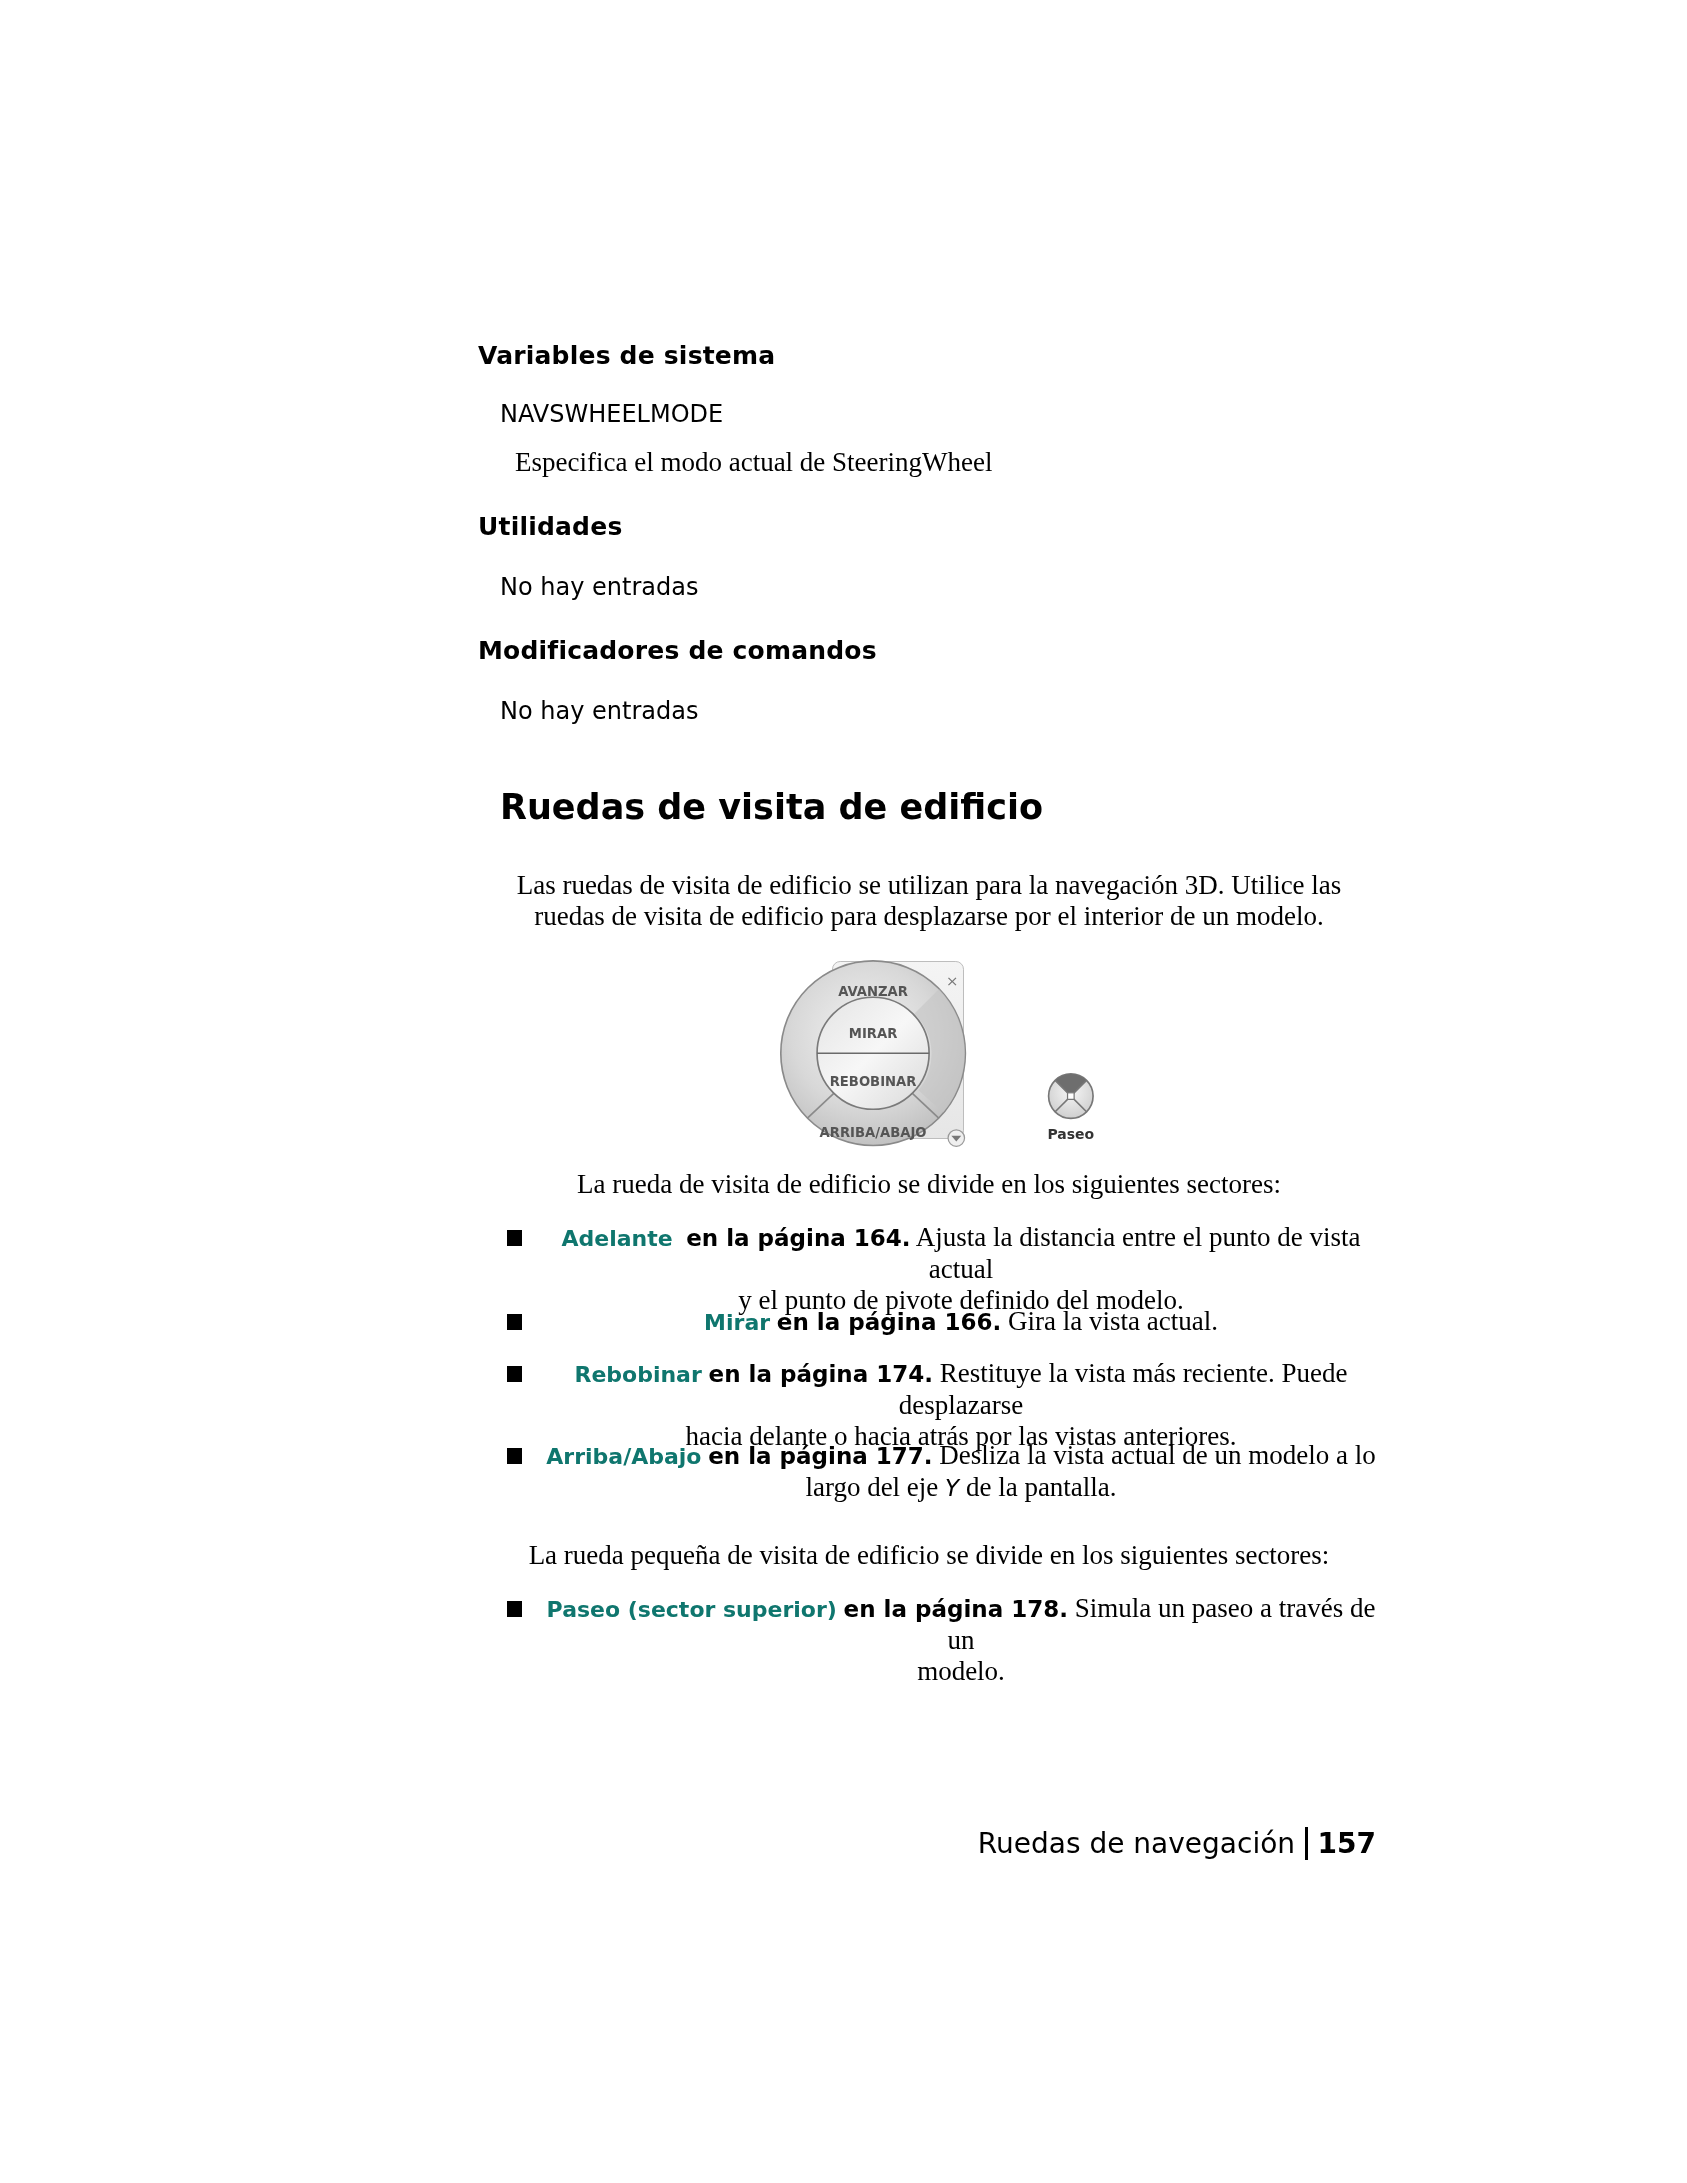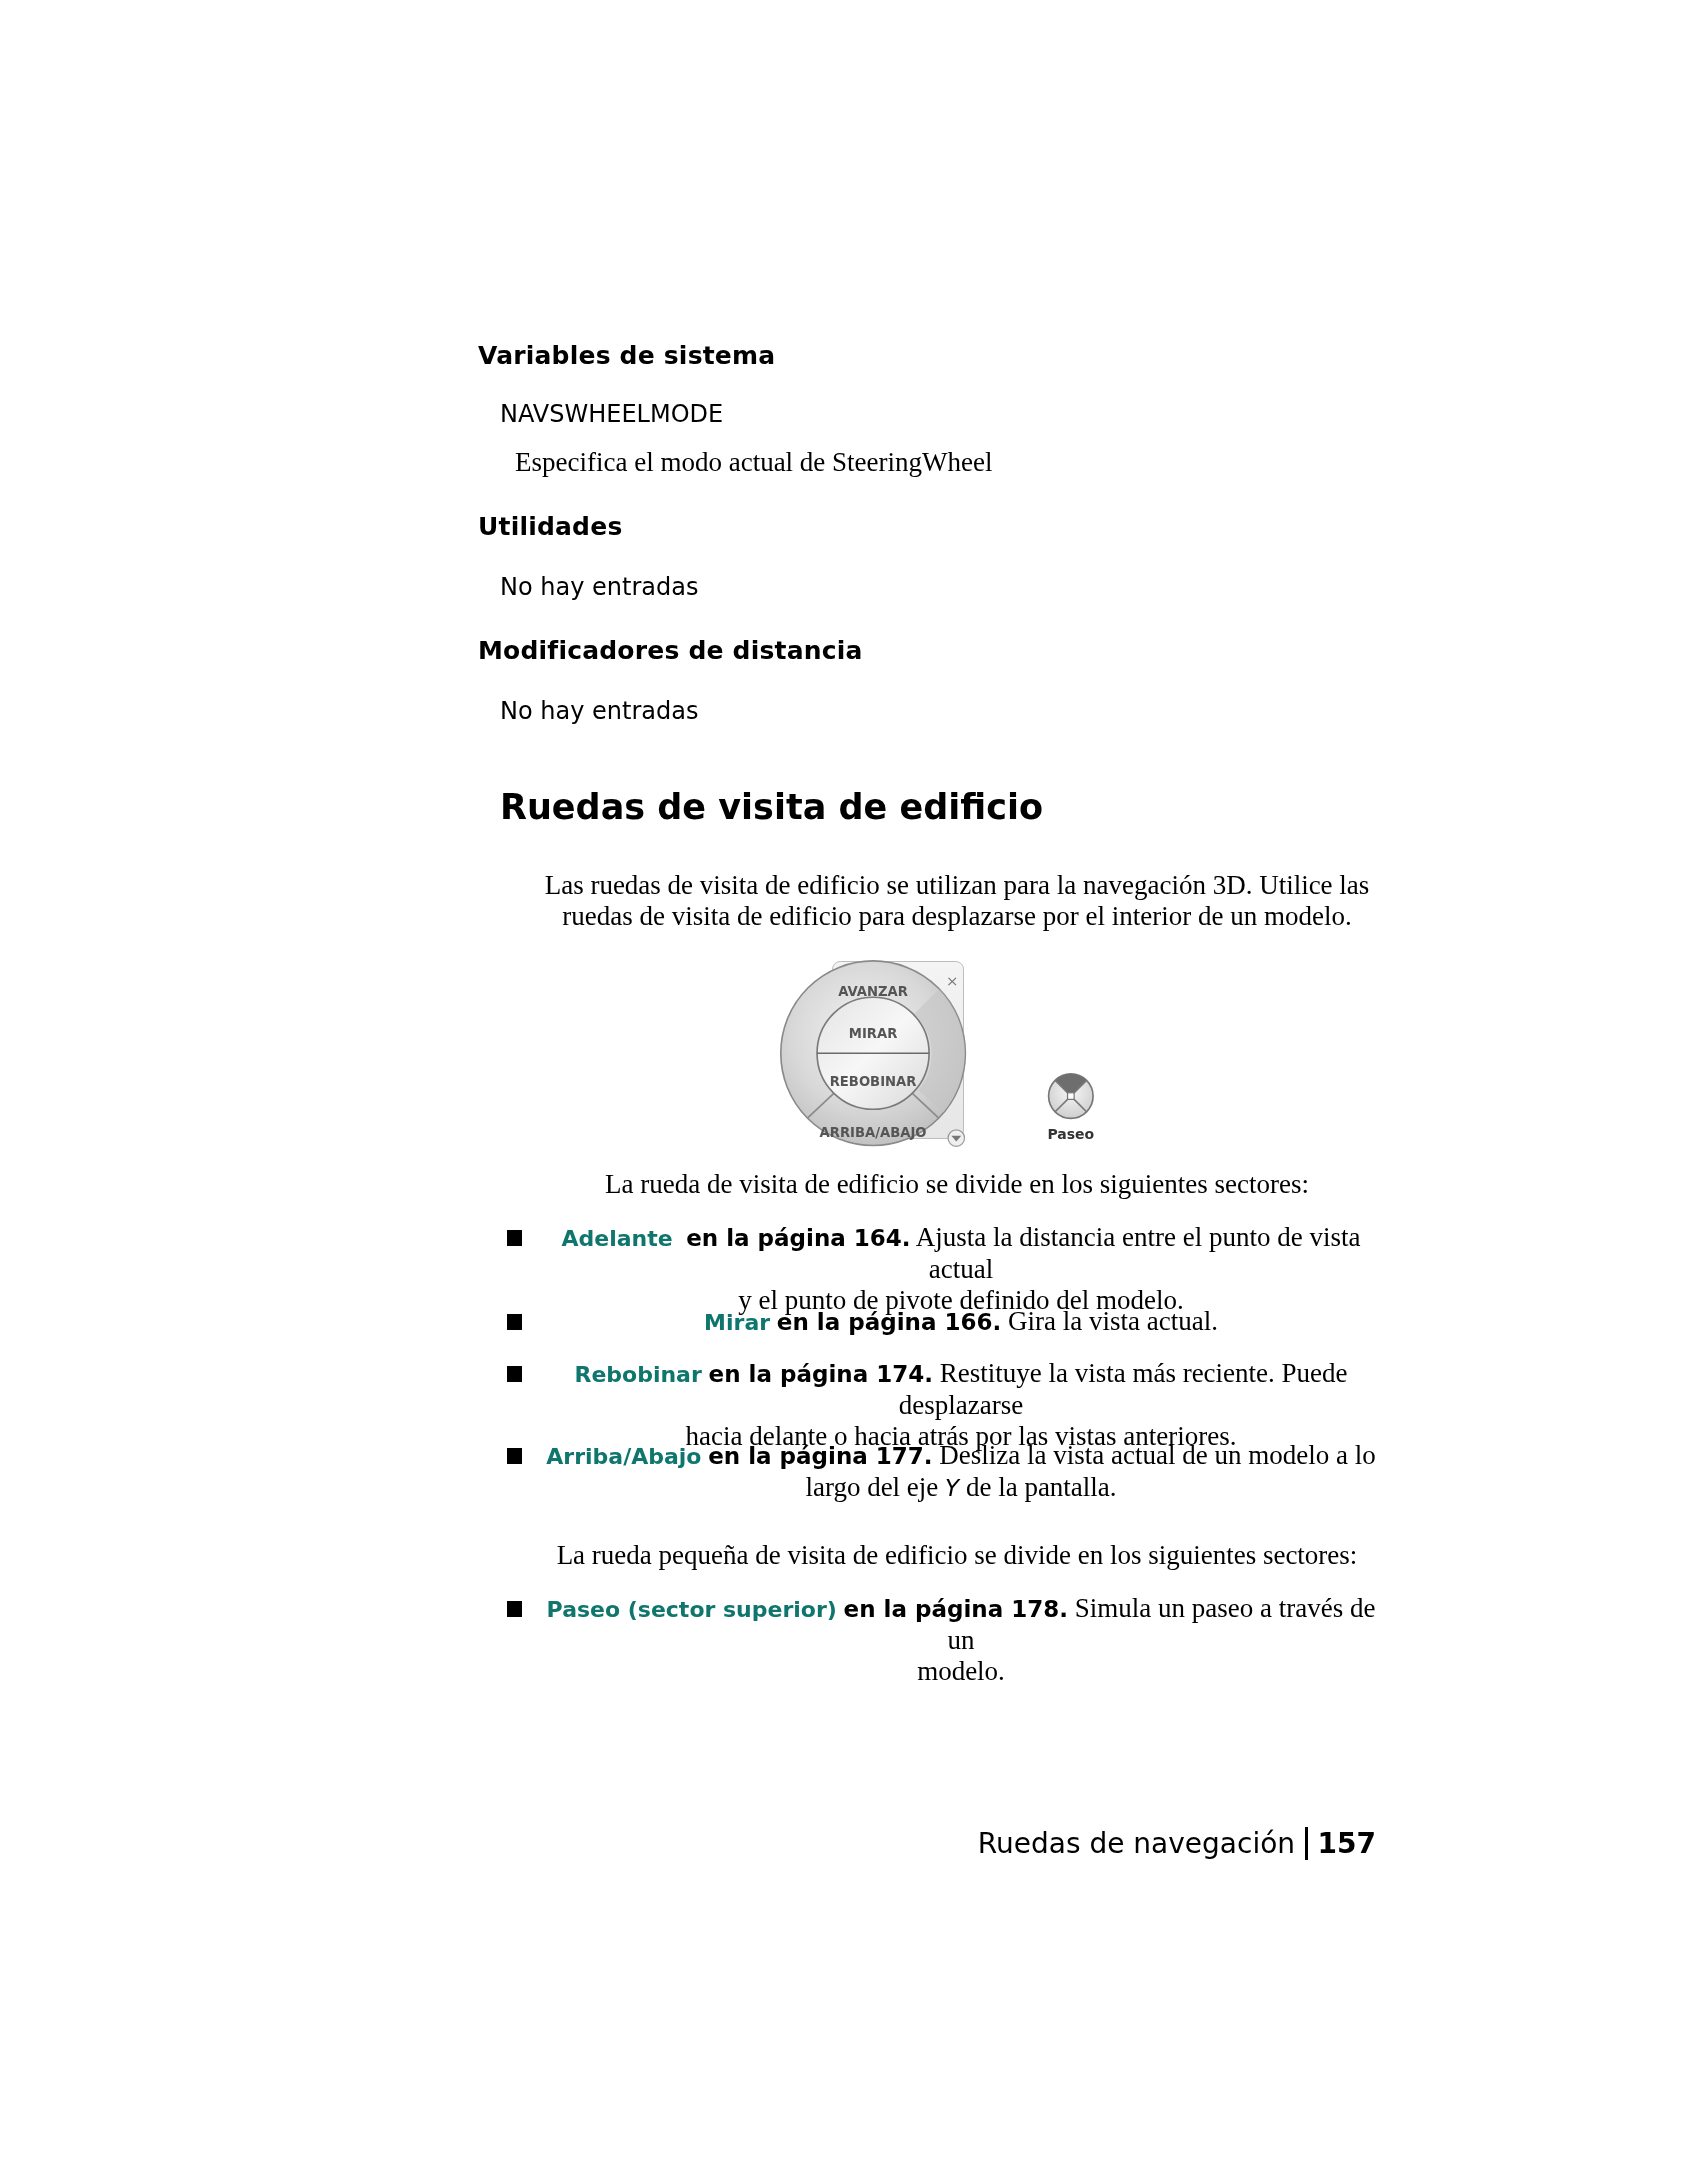--- a/index.html
+++ b/index.html
@@ -4,21 +4,21 @@
   <style>
     html, body { margin: 0; padding: 0; background: #ffffff; }
     body { width: 1687px; height: 2183px; position: relative; overflow: hidden; color: #000; }
     .abs { position: absolute; }
     .sans { font-family: "DejaVu Sans", "Liberation Sans", sans-serif; }
     .serif { font-family: "Liberation Serif", "DejaVu Serif", serif; }
     .h3 { left: 478px; font-size: 25px; font-weight: bold; letter-spacing: 0.2px; }
     .plain-sans { left: 500px; font-size: 24px; }
     .body-serif { font-size: 27px; line-height: 31px; text-align: center; }
     .h2 { left: 500px; top: 787px; font-size: 35px; font-weight: bold; }
-    .para { left: 516px; width: 882px; }
+    .para { left: 488px; width: 882px; }
     .bullet-item { left: 500px; width: 882px; }
     .bullet-sq { position: absolute; left: 6.6px; top: 8.2px; width: 15.7px; height: 15.7px; background: #000; }
     .bullet-text { margin-left: 40px; }
     .link { font-family: "DejaVu Sans", "Liberation Sans", sans-serif; font-weight: bold; color: #0f766e; font-size: 22px; }
     .ref { font-family: "DejaVu Sans", "Liberation Sans", sans-serif; font-weight: bold; color: #000; font-size: 23px; }
     .ital { font-style: italic; }
     
     .wheel-panel { left: 832px; top: 961px; width: 130px; height: 176px; border: 1.6px solid #bdbdbd; border-radius: 8.2px; background: linear-gradient(180deg,#f4f4f4,#e6e6e6); }
     .wheel-svg { left: 774px; top: 956px; }
     .wheel-label { font-family: "DejaVu Sans", "Liberation Sans", sans-serif; font-weight: bold; font-size: 16px; fill: #555; }
@@ -29,21 +29,21 @@
 </head>
 <body>
 
 <div class="abs sans h3" style="top:341px;">Variables de sistema</div>
 <div class="abs sans plain-sans" style="top:400px;">NAVSWHEELMODE</div>
 <div class="abs serif body-serif" style="left:515px; top:447px;">Especifica el modo actual de SteeringWheel</div>
 
 <div class="abs sans h3" style="top:512px;">Utilidades</div>
 <div class="abs sans plain-sans" style="top:573px;">No hay entradas</div>
 
-<div class="abs sans h3" style="top:636px;">Modificadores de distancia</div>
+<div class="abs sans h3" style="top:636px;">Modificadores de comandos</div>
 <div class="abs sans plain-sans" style="top:697px;">No hay entradas</div>
 
 <div class="abs sans h2">Ruedas de visita de edificio</div>
 
 <div class="abs serif body-serif para" style="top:870px;">
   <div>Las ruedas de visita de edificio se utilizan para la navegación 3D. Utilice las</div>
   <div>ruedas de visita de edificio para desplazarse por el interior de un modelo.</div>
 </div>
 
 <div class="abs wheel-panel"></div>

